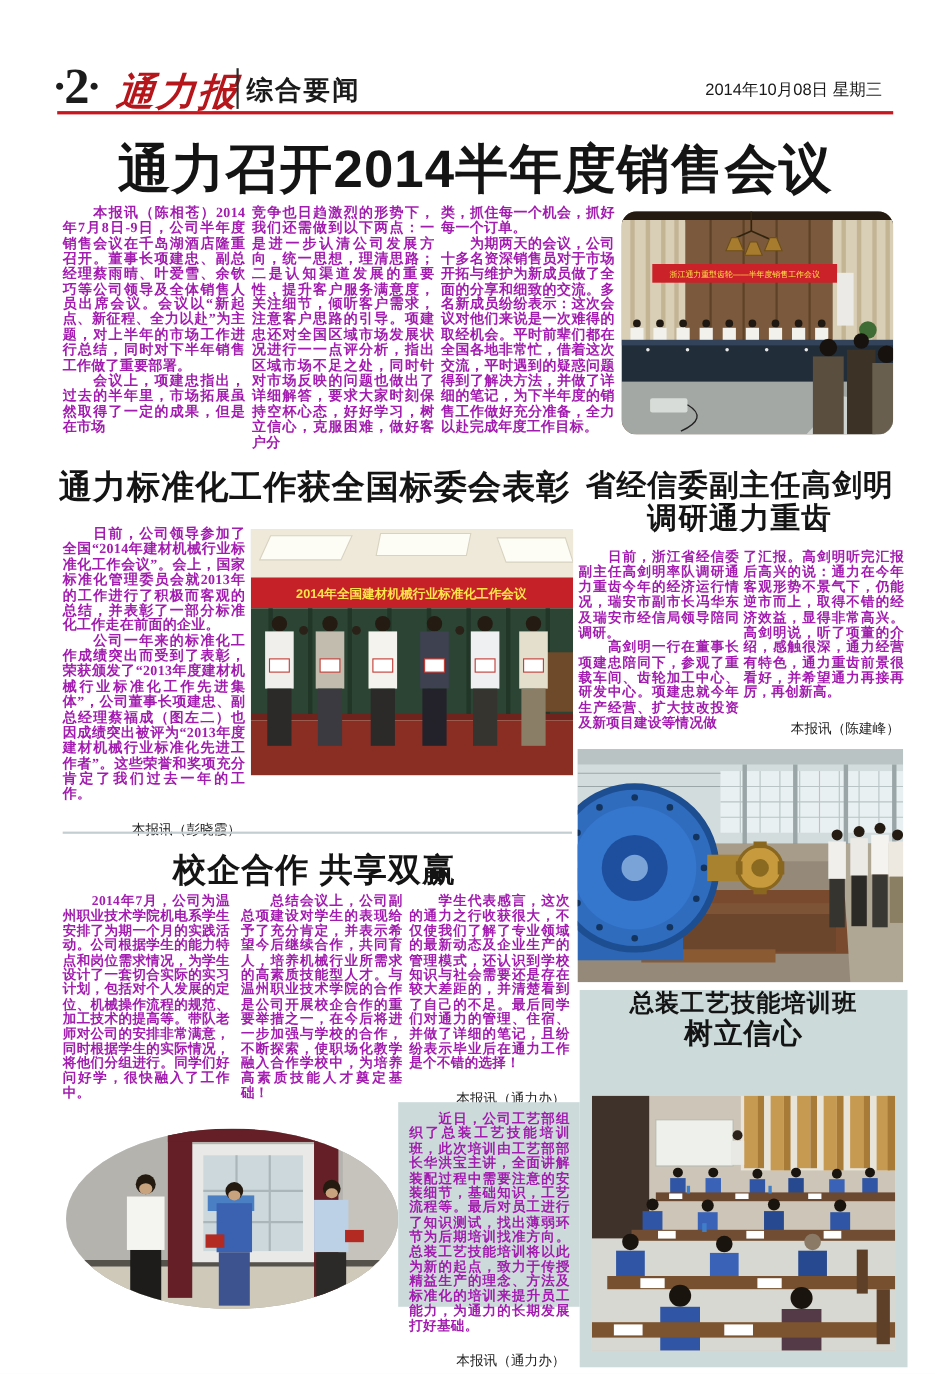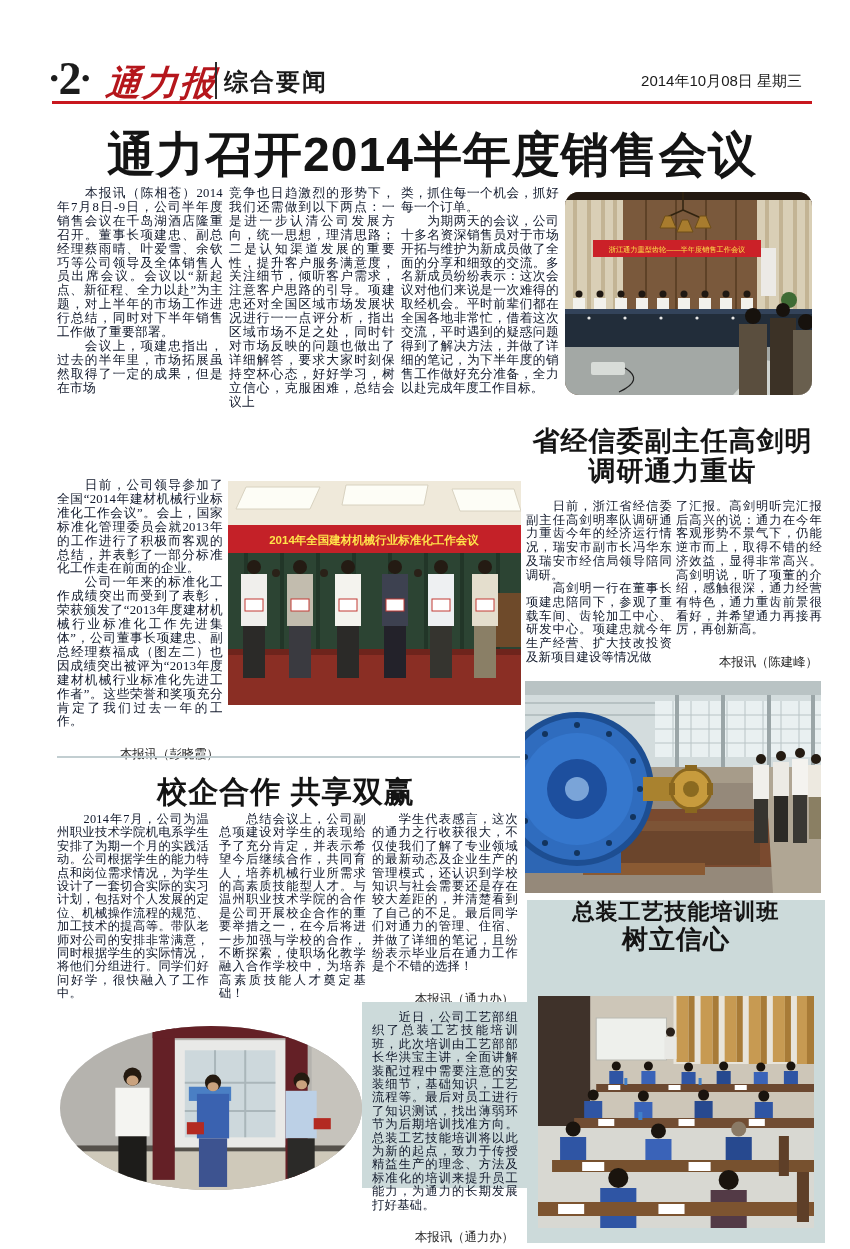--- a/index.html
+++ b/index.html
@@ -2,21 +2,21 @@
 <html><head>
 <meta charset="utf-8">
 <style>
   html,body{margin:0;padding:0;background:#e9e9e9;}
   .page{position:relative;width:850px;height:1249px;background:#ffffff;margin:0 auto;
         font-family:"Liberation Serif","DejaVu Serif",serif;color:#1c1c1c;overflow:hidden;}
   .abs{position:absolute;}
   .headline{font-family:"Liberation Sans","DejaVu Sans",sans-serif;font-weight:900;
             color:#141414;text-align:center;letter-spacing:1px;line-height:1.12;}
   .body-col{white-space:pre-line;text-align:justify;font-size:12.7px;line-height:13.9px;
-            letter-spacing:0.3px;color:#0f172a;}
+            letter-spacing:0.3px;color:#a21caf;font-weight:bold;}
   .body-col.sm{font-size:12.3px;line-height:13.7px;}
   .body-col.s4{font-size:12.3px;line-height:13.4px;}
   .byline{text-align:right;font-size:12.4px;color:#232323;padding-right:4px;margin-top:17px;}
   
   .pn-dot{font-size:24px;font-weight:bold;vertical-align:8px;}
   .pn-num{font-size:46px;font-weight:bold;font-family:"Liberation Serif",serif;line-height:1;}
   .masthead{font-size:35px;font-weight:900;color:#b5161c;font-style:italic;
             font-family:"Liberation Serif","DejaVu Serif",serif;letter-spacing:2px;
             transform:skewX(-5deg);}
   .section-title{font-family:"Liberation Sans","DejaVu Sans",sans-serif;font-size:24px;
@@ -41,21 +41,21 @@
   <div class="abs masthead" style="left:106px;top:60px;">通力报</div>
   <div class="abs vline" style="left:215px;top:62px;height:37px;"></div>
   <div class="abs section-title" style="left:224px;top:66px;">综合要闻</div>
   <div class="abs date" style="right:48px;top:72px;">2014年10月08日 星期三</div>
   <div class="abs red-rule" style="left:52px;top:101px;width:760px;"></div>
 
   <div class="abs headline" style="left:52px;top:128px;width:760px;font-size:48px;">通力召开2014半年度销售会议</div>
 
   <div class="abs body-col" style="left:57px;top:187px;width:166px;">　　本报讯（陈相苍）2014年7月8日-9日，公司半年度销售会议在千岛湖酒店隆重召开。董事长项建忠、副总经理蔡雨晴、叶爱雪、余钦巧等公司领导及全体销售人员出席会议。会议以“新起点、新征程、全力以赴”为主题，对上半年的市场工作进行总结，同时对下半年销售工作做了重要部署。
 　　会议上，项建忠指出，过去的半年里，市场拓展虽然取得了一定的成果，但是在市场</div>
-  <div class="abs body-col" style="left:229px;top:187px;width:166px;">竞争也日趋激烈的形势下，我们还需做到以下两点：一是进一步认清公司发展方向，统一思想，理清思路；二是认知渠道发展的重要性，提升客户服务满意度，关注细节，倾听客户需求，注意客户思路的引导。项建忠还对全国区域市场发展状况进行一一点评分析，指出区域市场不足之处，同时针对市场反映的问题也做出了详细解答，要求大家时刻保持空杯心态，好好学习，树立信心，克服困难，总结会议上</div>
+  <div class="abs body-col" style="left:229px;top:187px;width:166px;">竞争也日趋激烈的形势下，我们还需做到以下两点：一是进一步认清公司发展方向，统一思想，理清思路；二是认知渠道发展的重要性，提升客户服务满意度，关注细节，倾听客户需求，注意客户思路的引导。项建忠还对全国区域市场发展状况进行一一点评分析，指出区域市场不足之处，同时针对市场反映的问题也做出了详细解答，要求大家时刻保持空杯心态，好好学习，树立信心，克服困难，做好客户分</div>
   <div class="abs body-col" style="left:401px;top:187px;width:158px;">类，抓住每一个机会，抓好每一个订单。
 　　为期两天的会议，公司十多名资深销售员对于市场开拓与维护为新成员做了全面的分享和细致的交流。多名新成员纷纷表示：这次会议对他们来说是一次难得的取经机会。平时前辈们都在全国各地非常忙，借着这次交流，平时遇到的疑惑问题得到了解决方法，并做了详细的笔记，为下半年度的销售工作做好充分准备，全力以赴完成年度工作目标。</div>
 
   <div class="abs photo" style="left:565px;top:192px;width:247px;height:203px;border-radius:14px;">
     <svg viewBox="0 0 247 203" preserveAspectRatio="none">
       <rect width="247" height="203" fill="#6e5138"></rect>
       <rect width="247" height="10" fill="#241a12"></rect>
       <rect x="58" y="8" width="134" height="132" fill="#7a593c"></rect>
       <g fill="#5e4227">
           <rect x="80" y="8" width="2" height="122"></rect>
@@ -127,20 +127,21 @@
       <rect x="215" y="176" width="4" height="10" fill="#7fae5a"></rect>
       <circle cx="188" cy="124" r="8" fill="#17120d"></circle>
         <rect x="174" y="132" width="28" height="71" fill="#5a4e3e"></rect>
       <circle cx="218" cy="118" r="7" fill="#17120d"></circle>
         <rect x="205" y="126" width="26" height="77" fill="#3c3226"></rect>
       <circle cx="241" cy="130" r="8" fill="#17120d"></circle>
         <rect x="228" y="138" width="19" height="65" fill="#695f4e"></rect>
     </svg>
   </div>
 
+  <div class="abs headline" style="left:52px;top:427px;width:468px;font-size:30px;">通力标准化工作获全国标委会表彰</div>
 
   <div class="abs" style="left:57px;top:479px;width:166px;">
     <div class="body-col">　　日前，公司领导参加了全国“2014年建材机械行业标准化工作会议”。会上，国家标准化管理委员会就2013年的工作进行了积极而客观的总结，并表彰了一部分标准化工作走在前面的企业。
 　　公司一年来的标准化工作成绩突出而受到了表彰，荣获颁发了“2013年度建材机械行业标准化工作先进集体”，公司董事长项建忠、副总经理蔡福成（图左二）也因成绩突出被评为“2013年度建材机械行业标准化先进工作者”。这些荣誉和奖项充分肯定了我们过去一年的工作。</div>
     <div class="byline">本报讯（彭晓霞）</div>
   </div>
 
   <div class="abs photo" style="left:228px;top:481px;width:293px;height:224px;">
     <svg viewBox="0 0 293 224" preserveAspectRatio="none">
       <rect width="293" height="224" fill="#efe9da"></rect>

